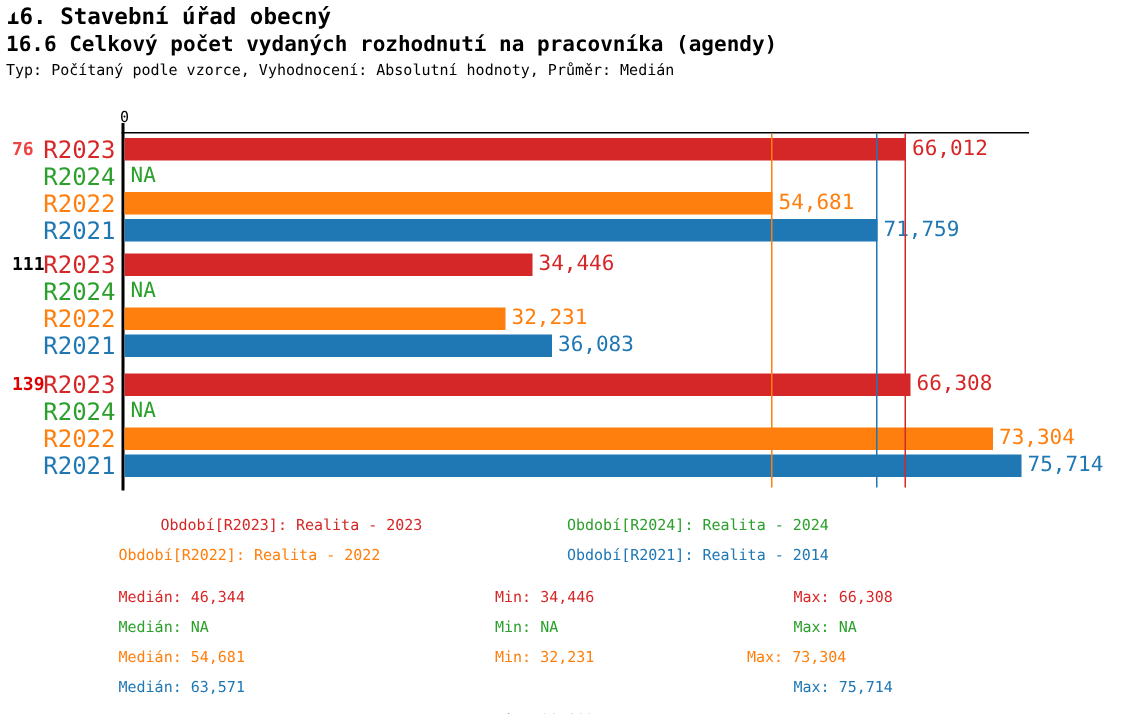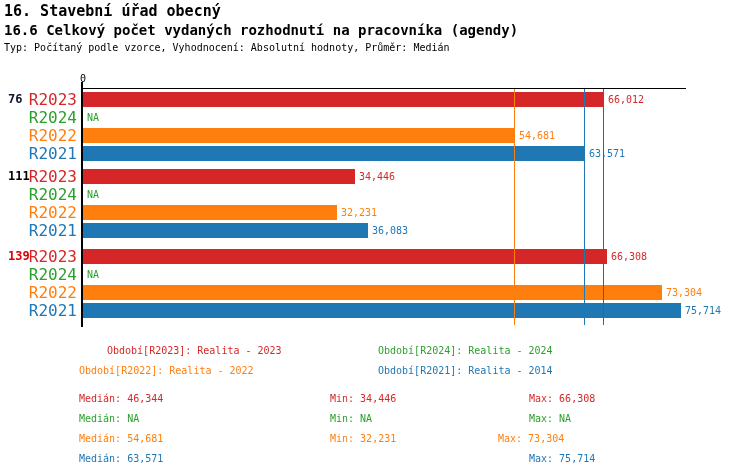--- a/index.html
+++ b/index.html
@@ -1,61 +1,61 @@
 <!DOCTYPE html>
 <html><head>
 <meta charset="utf-8">
 <style>
   html,body { margin:0; padding:0; background:#ffffff; }
   .canvas {
     position:relative; width:750px; height:476px; background:#ffffff;
-    font-family:"DejaVu Sans Mono", monospace; overflow:hidden;
+    font-family:"DejaVu Sans Mono", monospace; overflow:hidden;border-radius:30px;
   }
   .abs { position:absolute; white-space:nowrap; }
   .title1 { left:4px; top:2px;  font-size:15px; font-weight:bold; color:#000; }
   .title2 { left:4px; top:22px; font-size:14px; font-weight:bold; color:#000; }
   .subtitle { left:4px; top:42px; font-size:10px; color:#000; }
   .axis-v { left:81px; top:82px; width:2px; height:245px; background:#000; }
   .axis-h { left:81px; top:88px; width:605px; height:1px; background:#000; }
   .zero-label { left:77px; top:73px; width:12px; text-align:center; font-size:10px; color:#000; }
   .group-label { font-size:12px; font-weight:bold; line-height:15px; }
   .series-label { left:0; width:77px; text-align:right; font-size:16px; line-height:15px; }
   .bar { height:15px; }
-  .value-label { font-size:10px; line-height:15px; }
+  .value-label { font-size:14px; line-height:15px; }
   .median-line { top:89px; width:1px; height:236px; }
   .legend-item { font-size:10px; line-height:12px; }
   .stat-cell { font-size:10px; line-height:12px; }
 </style>
 </head>
 <body>
 
 <div class="canvas">
   <div class="abs title1">16. Stavební úřad obecný</div>
   <div class="abs title2">16.6 Celkový počet vydaných rozhodnutí na pracovníka (agendy)</div>
   <div class="abs subtitle">Typ: Počítaný podle vzorce, Vyhodnocení: Absolutní hodnoty, Průměr: Medián</div>
 
   <div class="abs zero-label">0</div>
   <div class="abs axis-v"></div>
   <div class="abs axis-h"></div>
 
   <div id="plot"></div>
   <div id="legend"></div>
   <div id="stats"></div>
-<div class="abs group-label" style="left: 8px; top: 92px; color: #0f172a;">76</div>
+<div class="abs group-label" style="left: 8px; top: 92px; color: #ef4444;">76</div>
     <div class="abs series-label" style="top: 92px; color: rgb(214, 39, 40);">R2023</div>
     <div class="abs bar" style="left: 83px; top: 92px; width: 521px; background: rgb(214, 39, 40);"></div>
     <div class="abs value-label" style="left: 608px; top: 92px; color: rgb(214, 39, 40);">66,012</div>
     <div class="abs series-label" style="top: 110px; color: rgb(44, 160, 44);">R2024</div>
     <div class="abs value-label" style="left: 87px; top: 110px; color: rgb(44, 160, 44);">NA</div>
     <div class="abs series-label" style="top: 128px; color: rgb(255, 127, 14);">R2022</div>
     <div class="abs bar" style="left: 83px; top: 128px; width: 432px; background: rgb(255, 127, 14);"></div>
     <div class="abs value-label" style="left: 519px; top: 128px; color: rgb(255, 127, 14);">54,681</div>
     <div class="abs series-label" style="top: 146px; color: rgb(31, 119, 180);">R2021</div>
     <div class="abs bar" style="left: 83px; top: 146px; width: 502px; background: rgb(31, 119, 180);"></div>
-    <div class="abs value-label" style="left: 589px; top: 146px; color: rgb(31, 119, 180);">63,571</div>
+    <div class="abs value-label" style="left: 589px; top: 146px; color: rgb(31, 119, 180);">71,759</div>
     <div class="abs group-label" style="left: 8px; top: 169px; color: rgb(0, 0, 0);">111</div>
     <div class="abs series-label" style="top: 169px; color: rgb(214, 39, 40);">R2023</div>
     <div class="abs bar" style="left: 83px; top: 169px; width: 272px; background: rgb(214, 39, 40);"></div>
     <div class="abs value-label" style="left: 359px; top: 169px; color: rgb(214, 39, 40);">34,446</div>
     <div class="abs series-label" style="top: 187px; color: rgb(44, 160, 44);">R2024</div>
     <div class="abs value-label" style="left: 87px; top: 187px; color: rgb(44, 160, 44);">NA</div>
     <div class="abs series-label" style="top: 205px; color: rgb(255, 127, 14);">R2022</div>
     <div class="abs bar" style="left: 83px; top: 205px; width: 254px; background: rgb(255, 127, 14);"></div>
     <div class="abs value-label" style="left: 341px; top: 205px; color: rgb(255, 127, 14);">32,231</div>
     <div class="abs series-label" style="top: 223px; color: rgb(31, 119, 180);">R2021</div>

